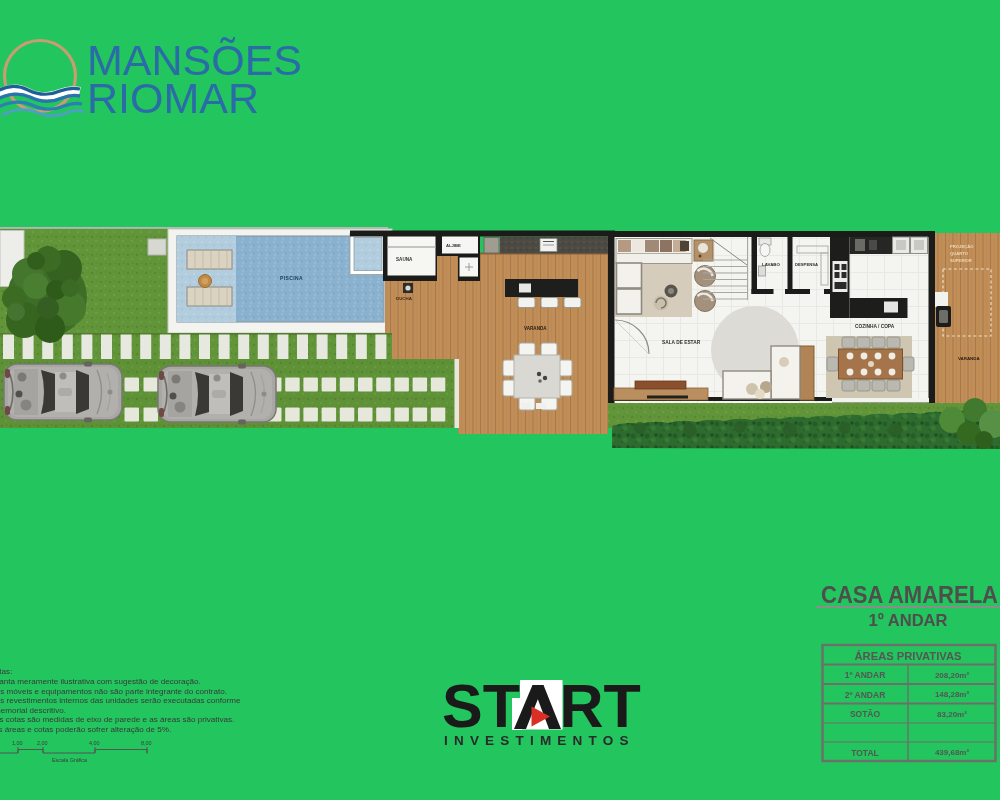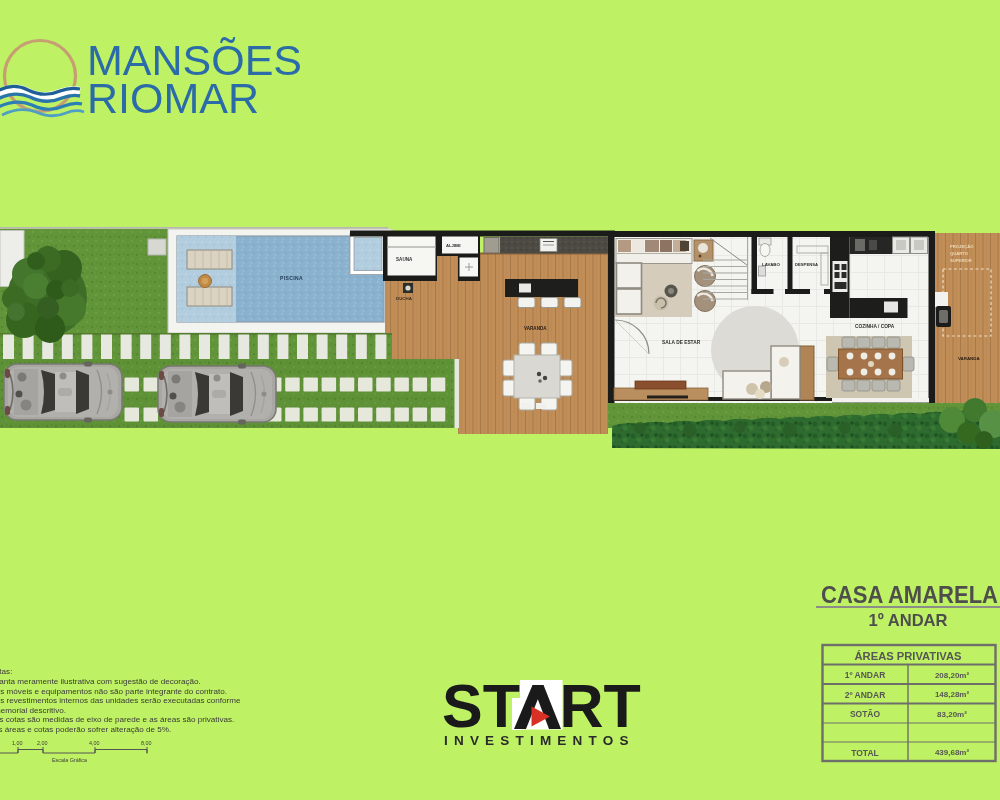--- a/index.html
+++ b/index.html
@@ -1,16 +1,16 @@
 <!DOCTYPE html>
 <html><head>
 <meta charset="utf-8">
 <style>
 html,body{margin:0;padding:0;background:#ffffff;}
-#page{position:relative;width:1000px;height:800px;background:#bef264;overflow:hidden;font-family:"Liberation Sans",sans-serif;}
+#page{position:relative;width:1000px;height:800px;background:#22c55e;overflow:hidden;font-family:"Liberation Sans",sans-serif;}
 svg{display:block;}
 </style>
 </head>
 <body>
 <div id="page">
 <svg width="1000" height="800" viewBox="0 0 1000 800" xmlns="http://www.w3.org/2000/svg">
 <defs>
   <pattern id="grass" width="9" height="9" patternUnits="userSpaceOnUse">
     <rect width="9" height="9" fill="#629539"></rect>
     <circle cx="2" cy="3" r="1.2" fill="#558830"></circle>

